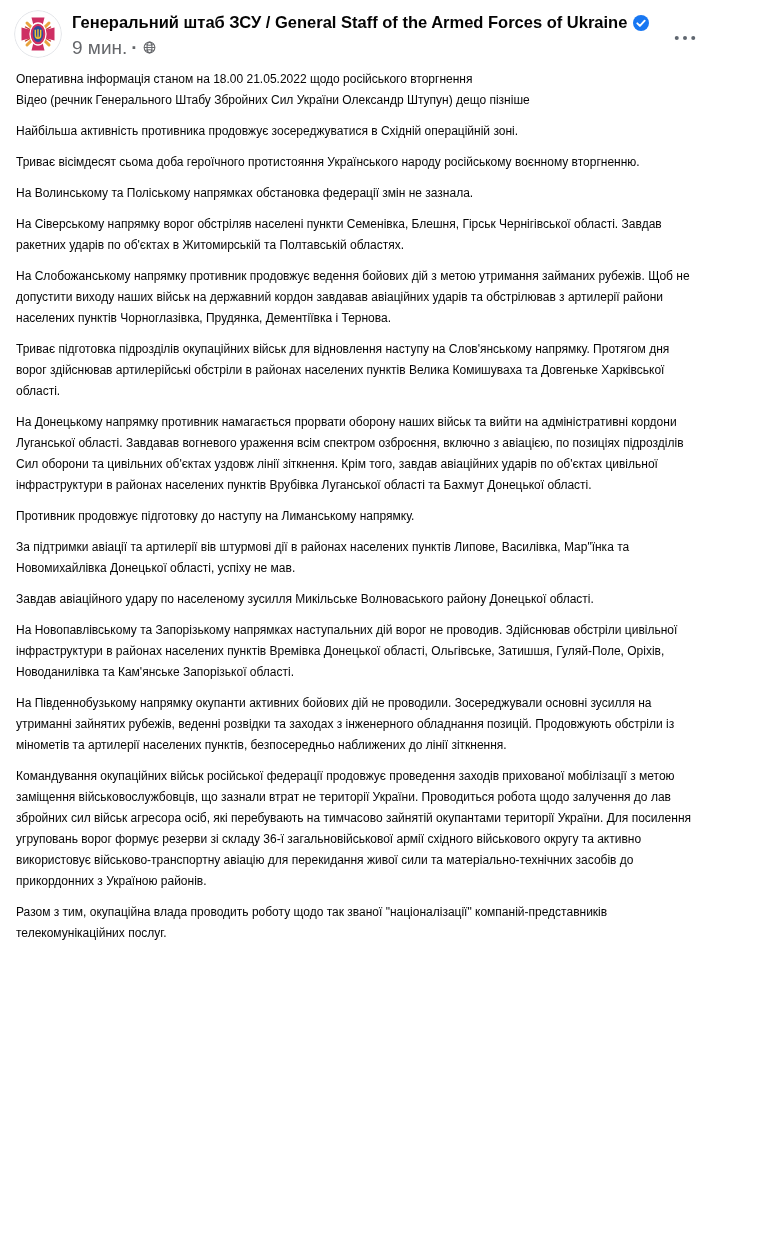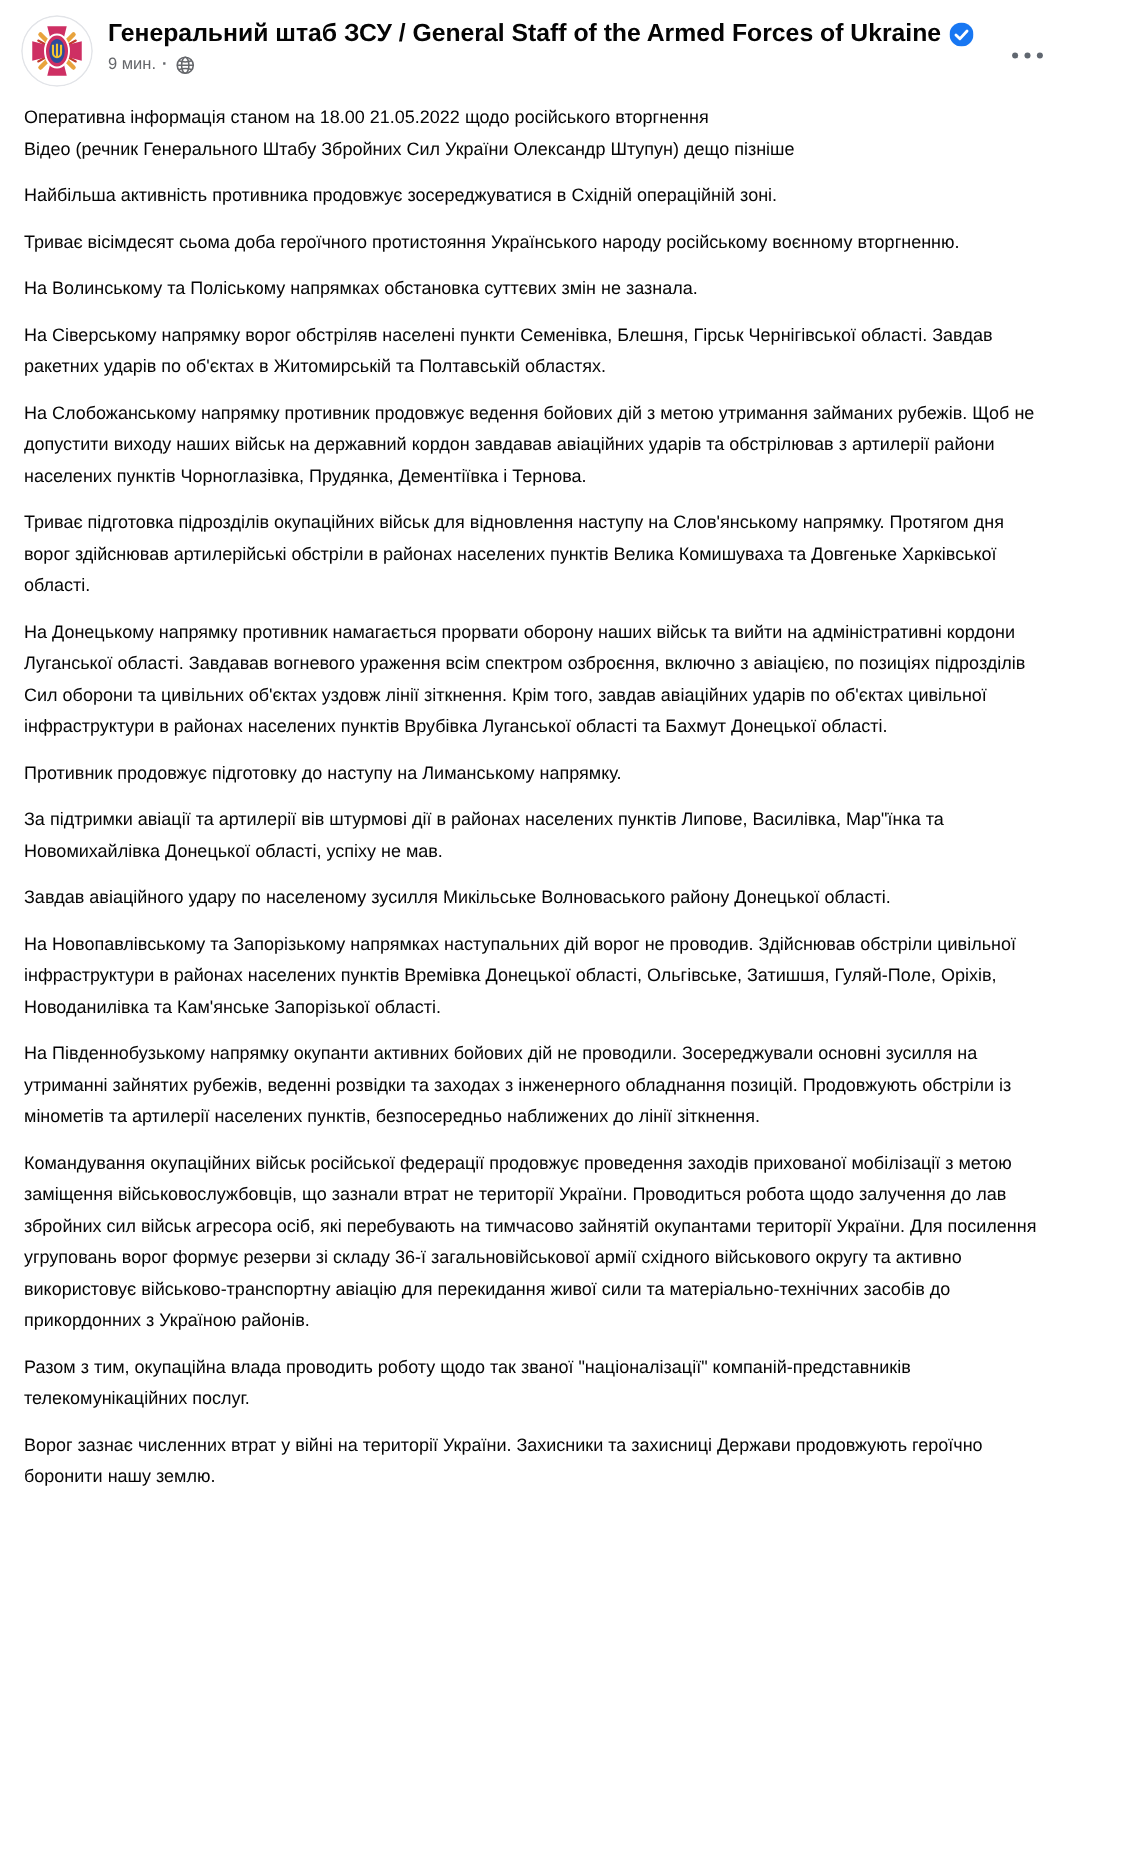--- a/index.html
+++ b/index.html
@@ -35,21 +35,21 @@
     font-weight: 700;
     color: #050505;
     line-height: 1.2;
     cursor: pointer;
     white-space: nowrap;
   }
   .verified-badge { display: inline-flex; align-items: center; margin-top: 1px; }
   .meta-row {
     display: flex; align-items: center; gap: 4px;
     margin-top: 4px;
-    font-size: 11px;
+    font-size: 19px;
     color: #65676B;
   }
   .meta-row .timestamp { cursor: pointer; }
   .meta-row .sep { font-weight: 700; }
   .globe-icon { display: inline-flex; align-items: center; margin-left: 1px; }
 
   .more-btn {
     position: absolute;
     top: 20px; right: 12px;
     width: 32px; height: 32px;
@@ -146,28 +146,27 @@
       </span>
     </div>
 
   </div>
 
   <div class="post-body">
     <p>Оперативна інформація станом на 18.00 21.05.2022 щодо російського вторгнення
 Відео (речник Генерального Штабу Збройних Сил України Олександр Штупун) дещо пізніше</p>
     <p>Найбільша активність противника продовжує зосереджуватися в Східній операційній зоні.</p>
     <p>Триває вісімдесят сьома доба героїчного протистояння Українського народу російському воєнному вторгненню.</p>
-    <p>На Волинському та Поліському напрямках обстановка суттєвих змін не зазнала.</p>
+    <p>На Волинському та Поліському напрямках обстановка федерації змін не зазнала.</p>
     <p>На Сіверському напрямку ворог обстріляв населені пункти Семенівка, Блешня, Гірськ Чернігівської області. Завдав ракетних ударів по об'єктах в Житомирській та Полтавській областях.</p>
     <p>На Слобожанському напрямку противник продовжує ведення бойових дій з метою утримання займаних рубежів. Щоб не допустити виходу наших військ на державний кордон завдавав авіаційних ударів та обстрілював з артилерії райони населених пунктів Чорноглазівка, Прудянка, Дементіївка і Тернова.</p>
     <p>Триває підготовка підрозділів окупаційних військ для відновлення наступу на Слов'янському напрямку. Протягом дня ворог здійснював артилерійські обстріли в районах населених пунктів Велика Комишуваха та Довгеньке Харківської області.</p>
     <p>На Донецькому напрямку противник намагається прорвати оборону наших військ та вийти на адміністративні кордони Луганської області. Завдавав вогневого ураження всім спектром озброєння, включно з авіацією, по позиціях підрозділів Сил оборони та цивільних об'єктах уздовж лінії зіткнення. Крім того, завдав авіаційних ударів по об'єктах цивільної інфраструктури в районах населених пунктів Врубівка Луганської області та Бахмут Донецької області.</p>
     <p>Противник продовжує підготовку до наступу на Лиманському напрямку.</p>
     <p>За підтримки авіації та артилерії вів штурмові дії в районах населених пунктів Липове, Василівка, Мар"їнка та Новомихайлівка Донецької області, успіху не мав.</p>
     <p>Завдав авіаційного удару по населеному зусилля Микільське Волноваського району Донецької області.</p>
     <p>На Новопавлівському та Запорізькому напрямках наступальних дій ворог не проводив. Здійснював обстріли цивільної інфраструктури в районах населених пунктів Времівка Донецької області, Ольгівське, Затишшя, Гуляй-Поле, Оріхів, Новоданилівка та Кам'янське Запорізької області.</p>
     <p>На Південнобузькому напрямку окупанти активних бойових дій не проводили. Зосереджували основні зусилля на утриманні зайнятих рубежів, веденні розвідки та заходах з інженерного обладнання позицій. Продовжують обстріли із мінометів та артилерії населених пунктів, безпосередньо наближених до лінії зіткнення.</p>
     <p>Командування окупаційних військ російської федерації продовжує проведення заходів прихованої мобілізації з метою заміщення військовослужбовців, що зазнали втрат не території України. Проводиться робота щодо залучення до лав збройних сил військ агресора осіб, які перебувають на тимчасово зайнятій окупантами території України. Для посилення угруповань ворог формує резерви зі складу 36-ї загальновійськової армії східного військового округу та активно використовує військово-транспортну авіацію для перекидання живої сили та матеріально-технічних засобів до прикордонних з Україною районів.</p>
     <p>Разом з тим, окупаційна влада проводить роботу щодо так званої "націоналізації" компаній-представників телекомунікаційних послуг.</p>
-    <p>Ворог зазнає численних втрат у війні на території України. Захисники та захисниці Держави продовжують героїчно боронити нашу землю.</p>
   </div>
 
 </div>
 
 </body></html>

